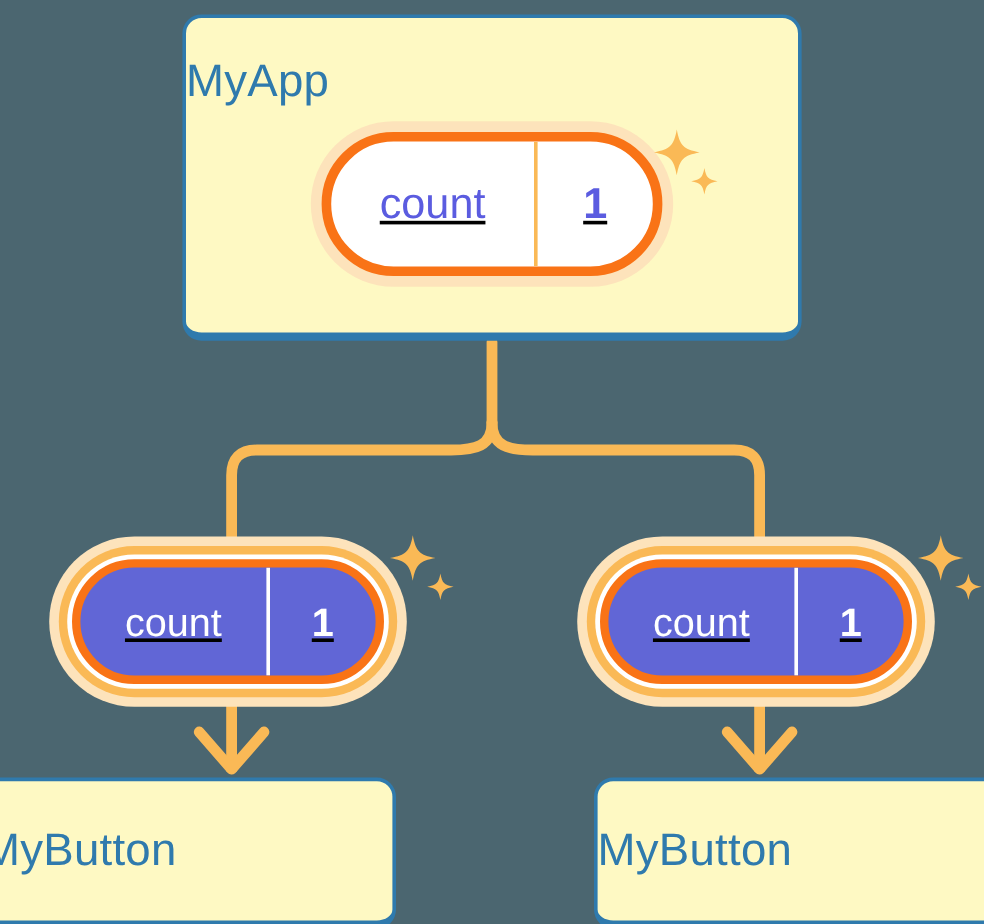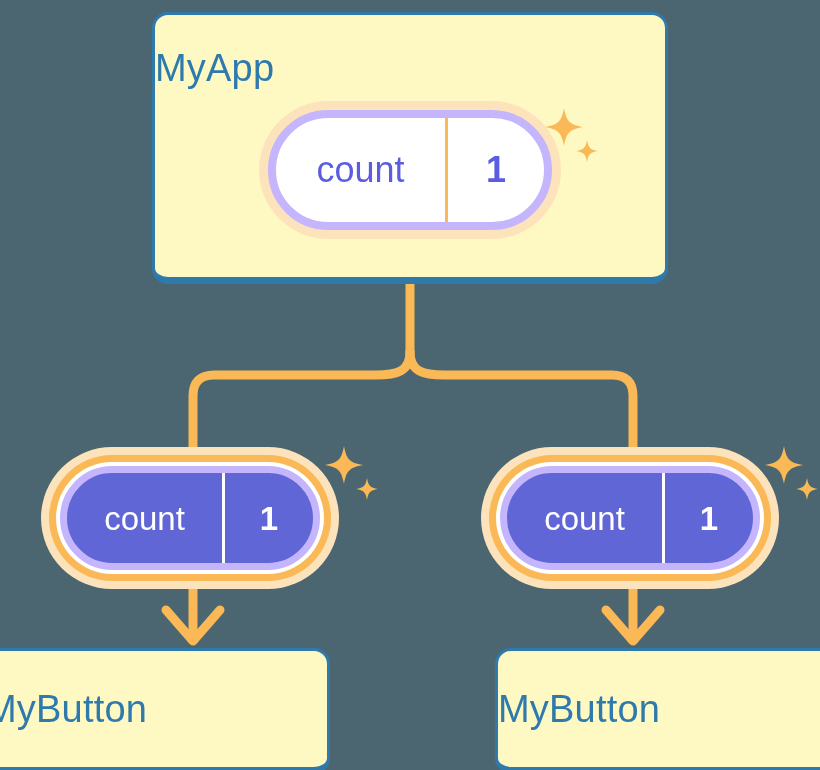--- a/index.html
+++ b/index.html
@@ -82,23 +82,24 @@
   .pill-wrap {
     position: absolute;
     z-index: 3;
   }
 
   .pill {
     position: relative;
     display: flex;
     align-items: stretch;
     border-radius: 999px;
-    border: 8px solid #c4b5fd;
+    border: 8px solid #f97316;
     box-shadow: 0 0 0 9px #fde3bb;
     overflow: hidden;
+    text-decoration: underline;
   }
 
   
   .pill.hollow {
     background: #ffffff;
   }
   .pill.hollow .pill-key,
   .pill.hollow .pill-val {
     color: #5b5ce0;
   }

